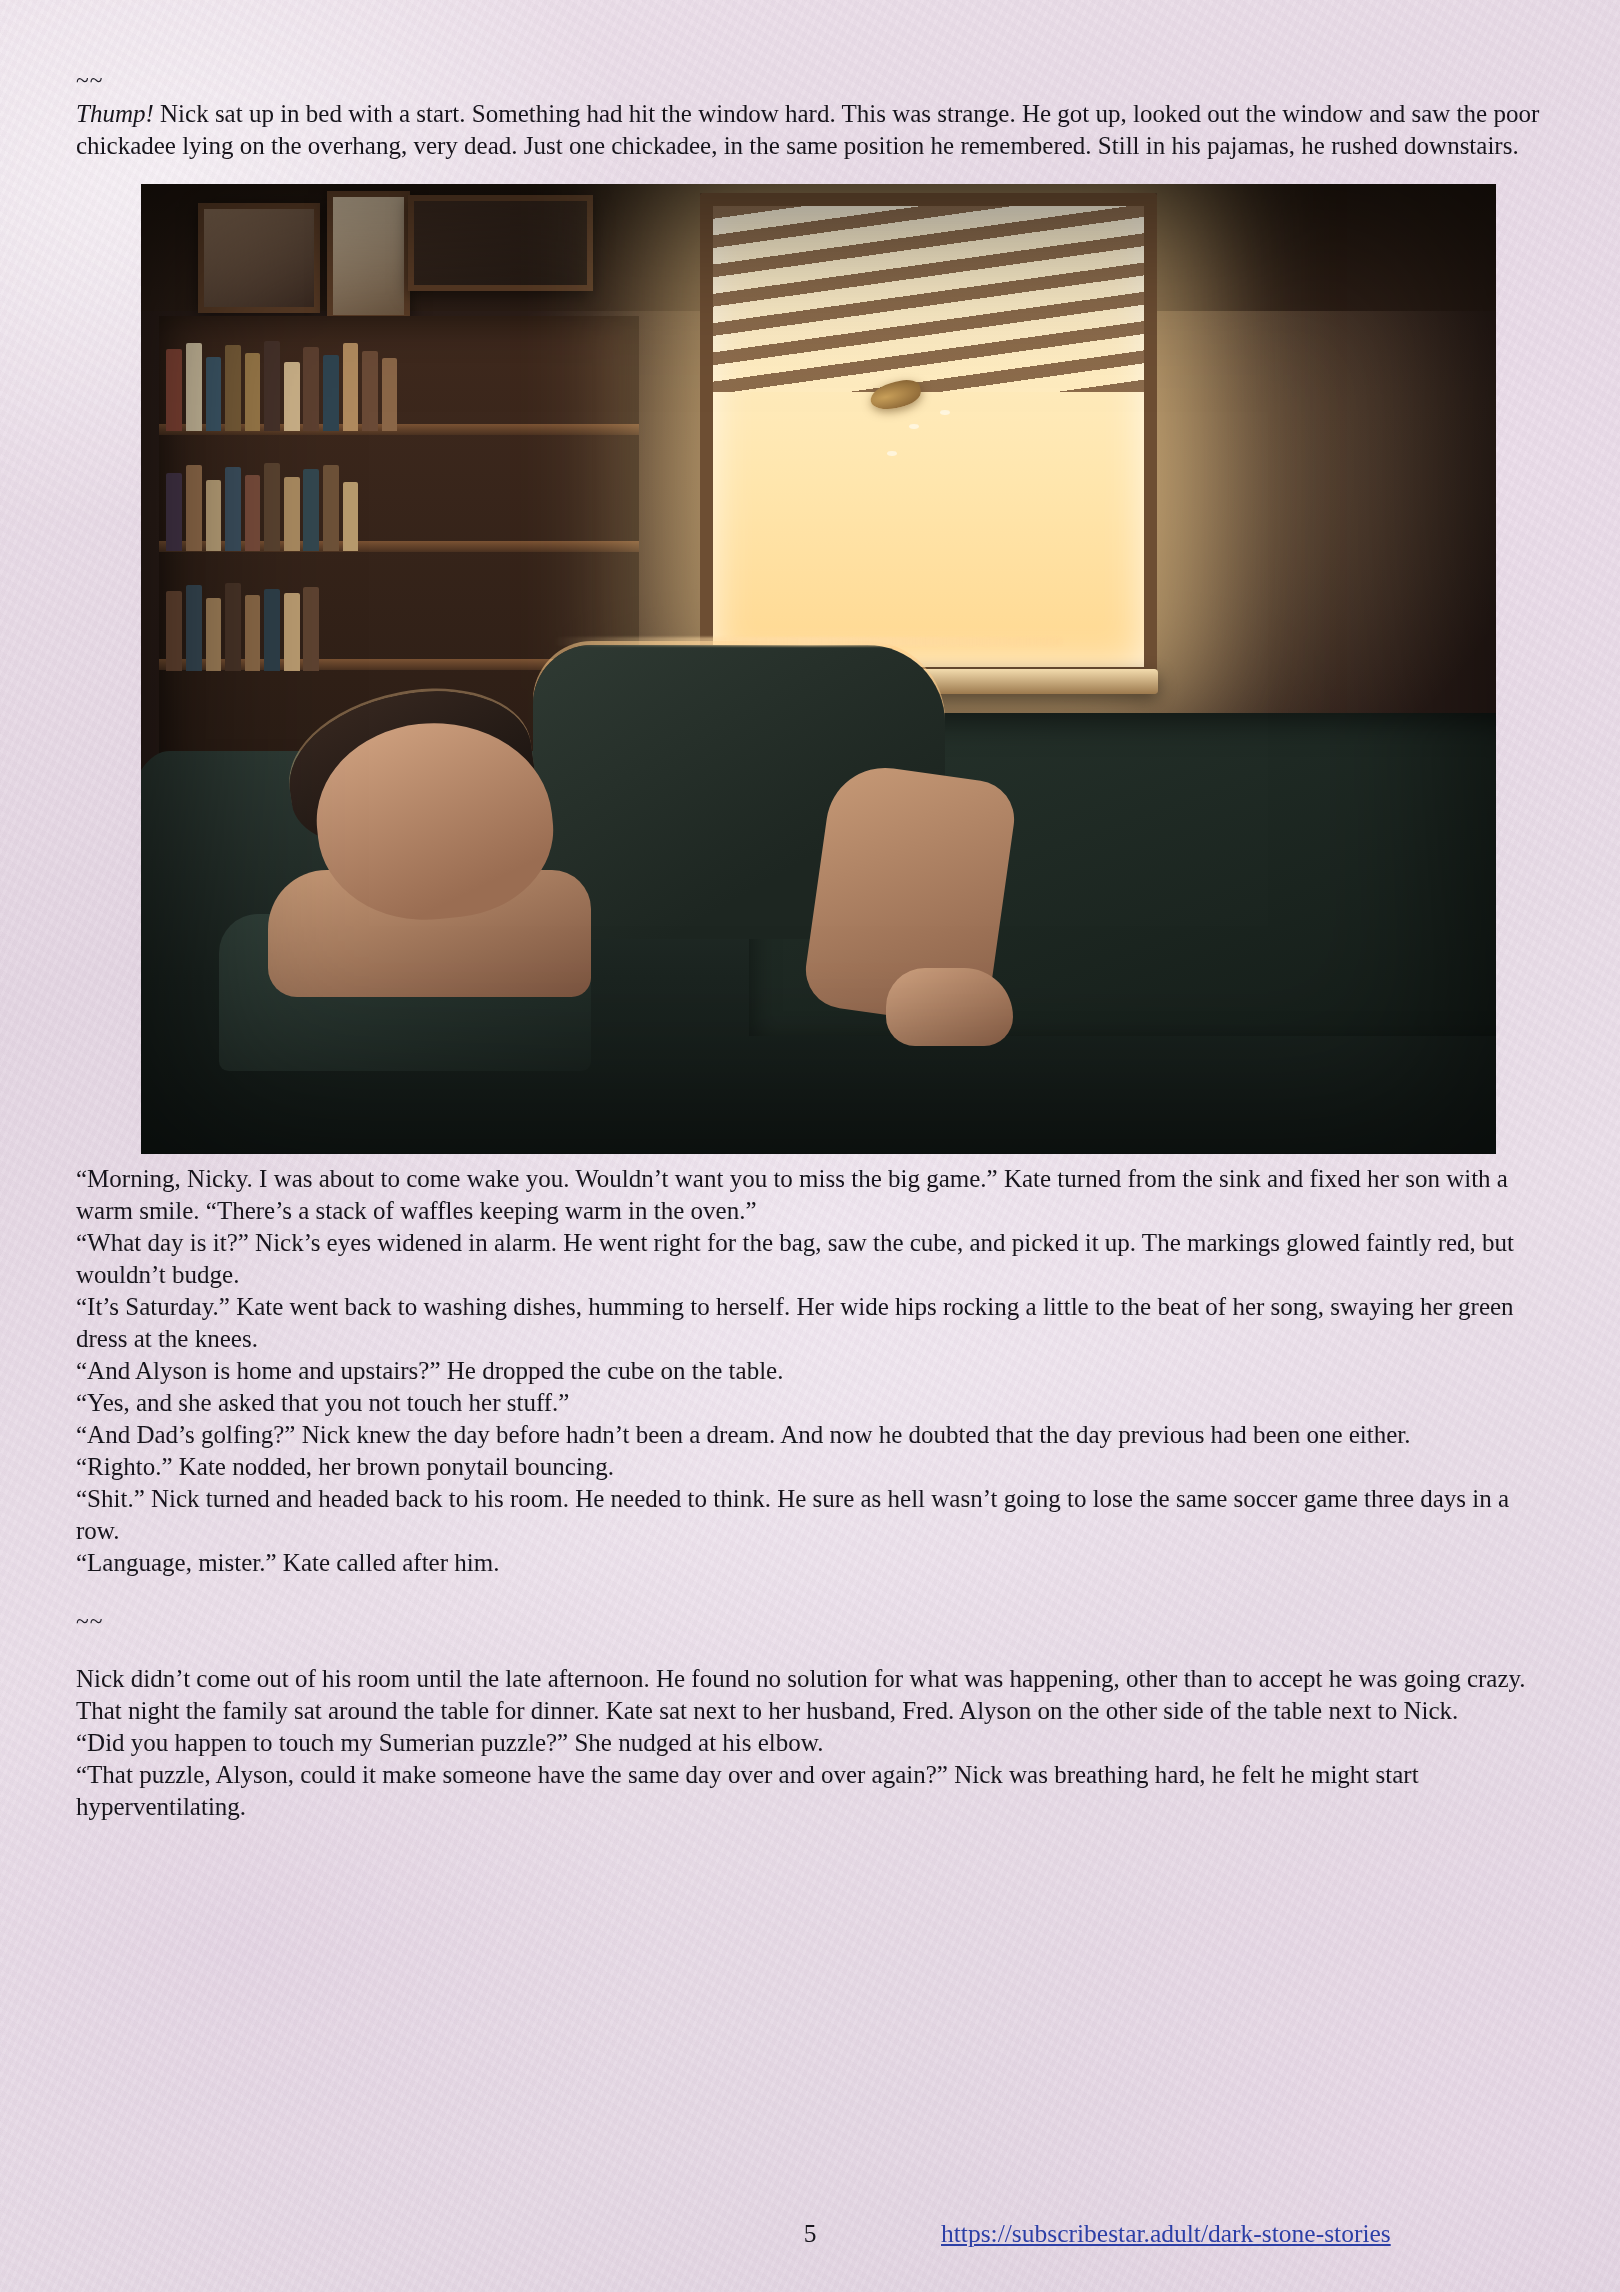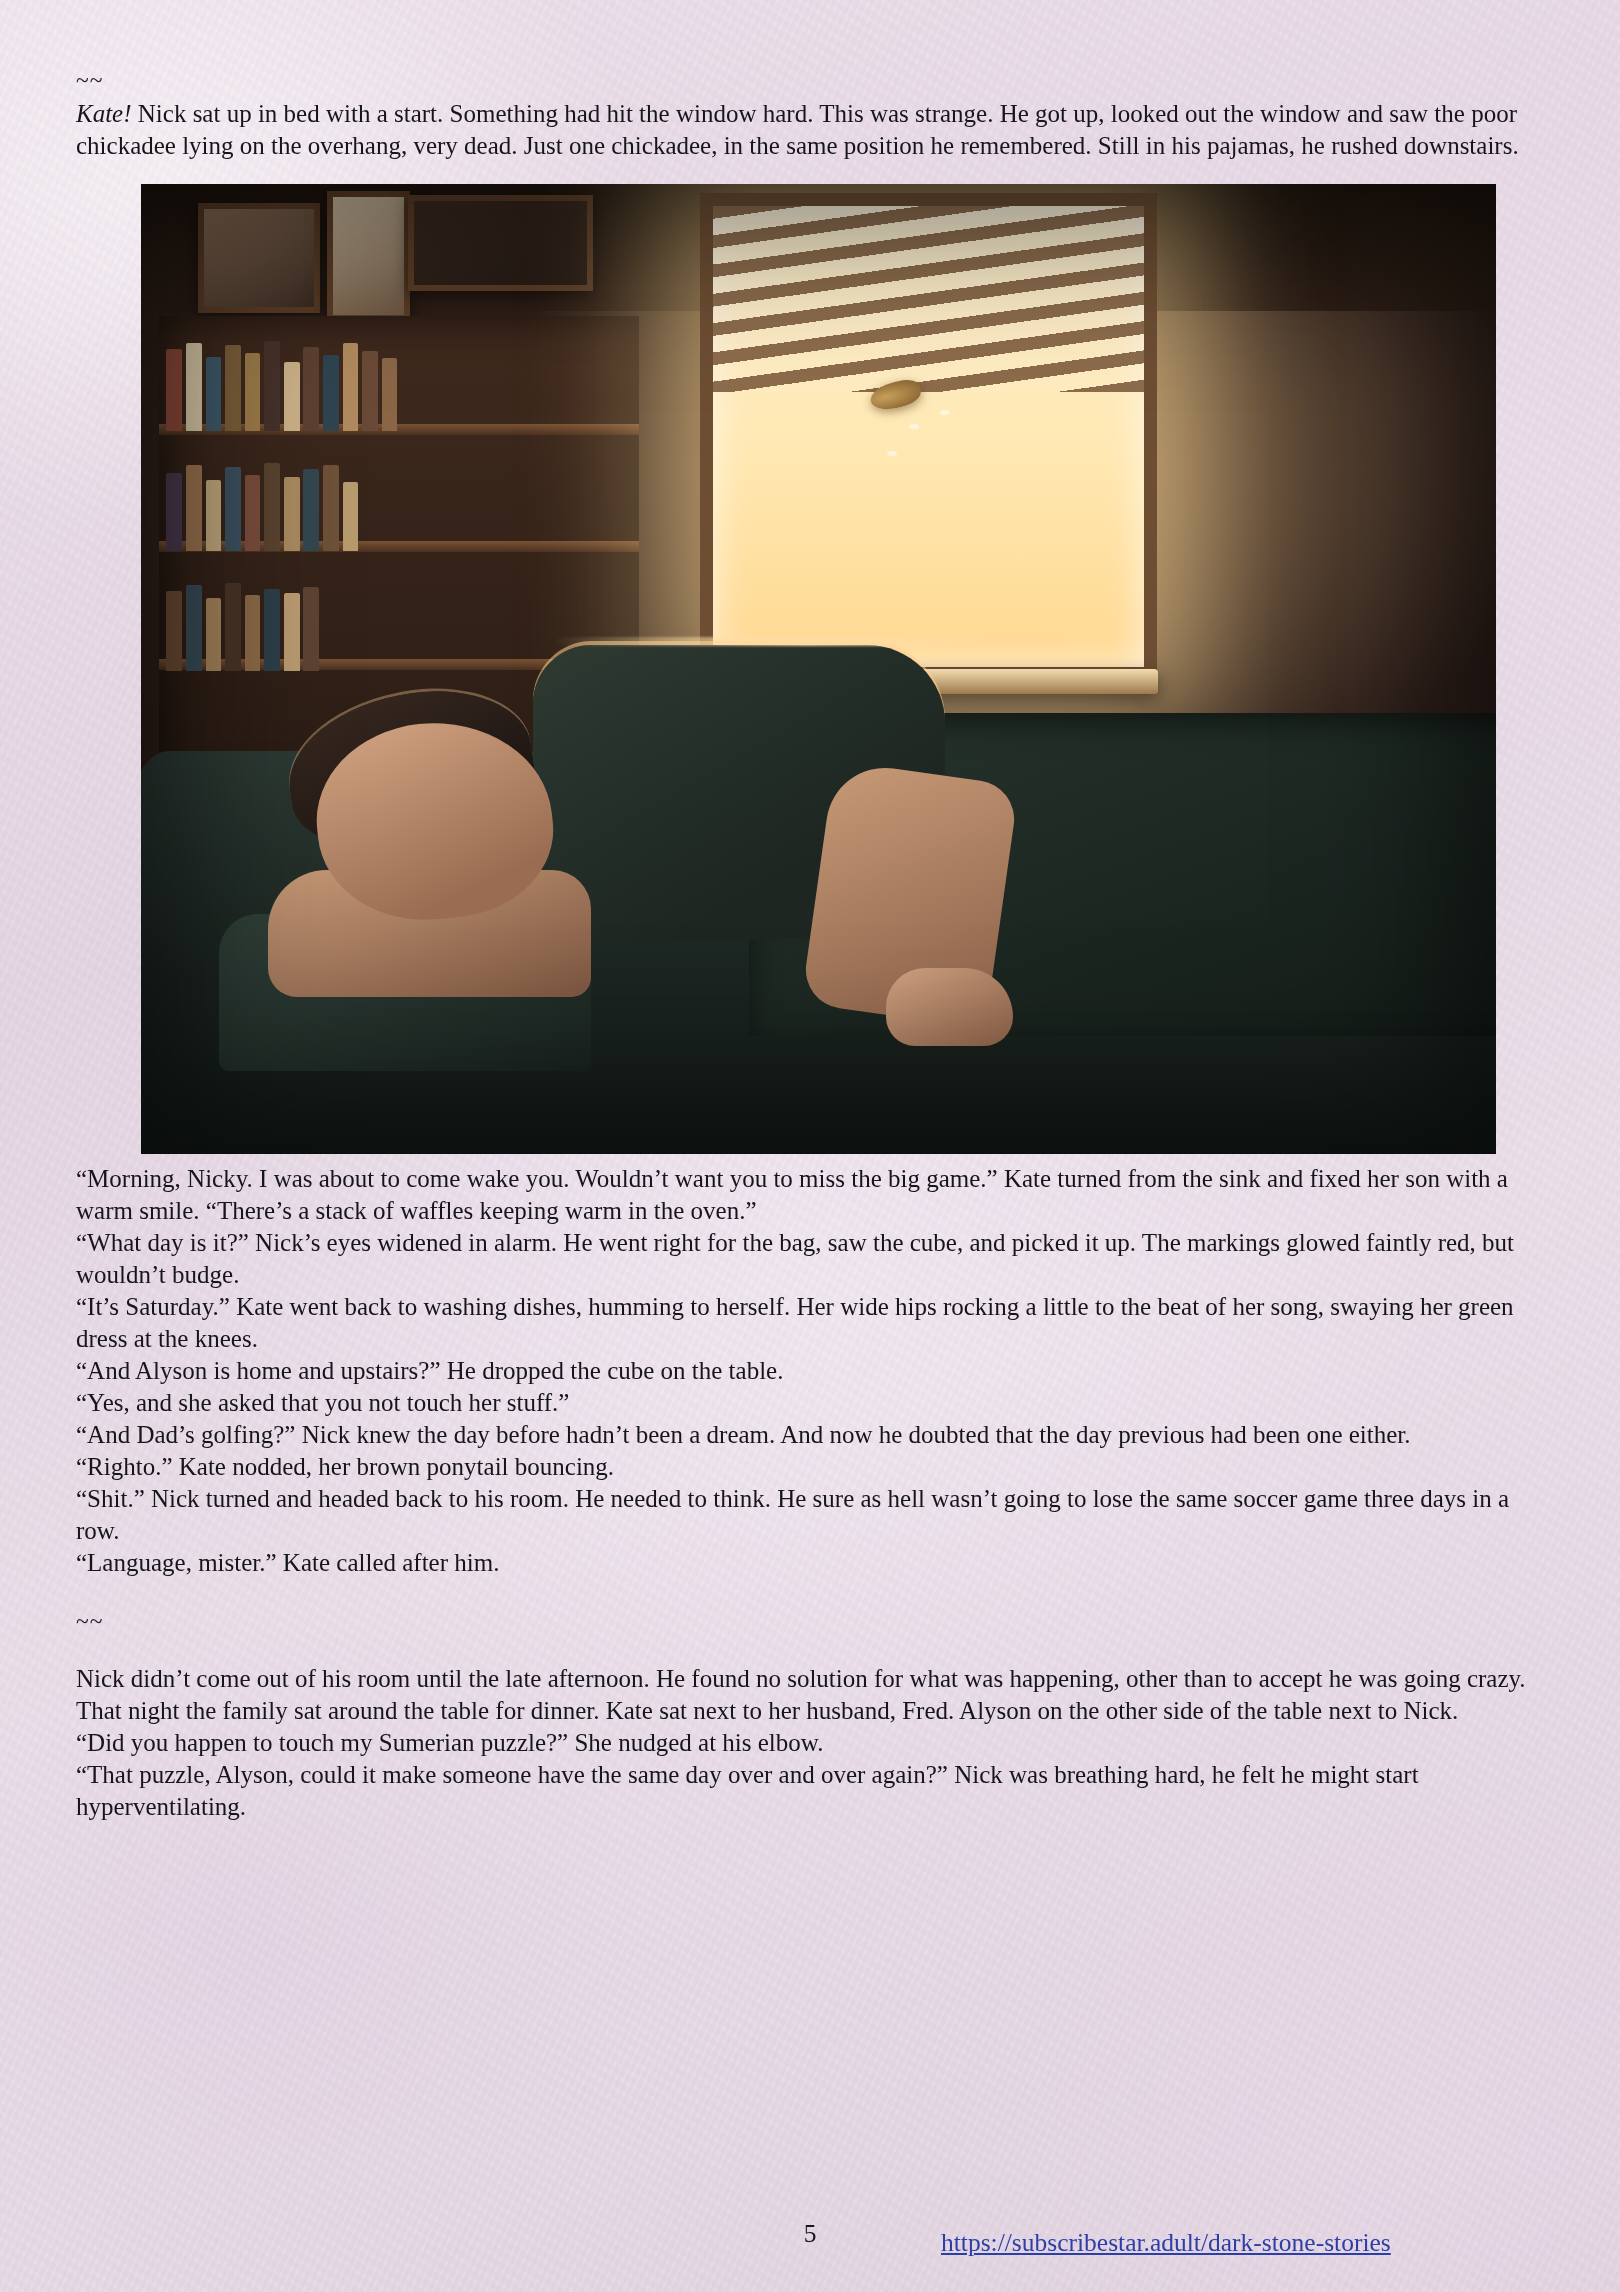--- a/index.html
+++ b/index.html
@@ -271,38 +271,38 @@
   .page-number {
     position: absolute;
     left: 0; right: 0;
     text-align: center;
     font-size: 25.5px;
     color: #17151c;
   }
   .footer-link {
     position: absolute;
     left: 941px;
-    top: 9px;
+    top: 0;
     font-size: 25.5px;
     color: #2c3fa6;
     text-decoration: underline;
     white-space: nowrap;
   }
 </style>
 </head>
 <body>
 
 <div class="page-bg"></div>
 
 <div class="content">
   <div class="column">
 
     <div class="divider">~~</div>
 
-    <p class="para"><span class="it">Kate!</span><span> Nick sat up in bed with a start. Something had hit the window hard. This was strange. He got up, looked out the window and saw the poor chickadee lying on the overhang, very dead. Just one chickadee, in the same position he remembered. Still in his pajamas, he rushed downstairs.</span></p>
+    <p class="para"><span class="it">Thump!</span><span> Nick sat up in bed with a start. Something had hit the window hard. This was strange. He got up, looked out the window and saw the poor chickadee lying on the overhang, very dead. Just one chickadee, in the same position he remembered. Still in his pajamas, he rushed downstairs.</span></p>
 
     <div class="illo-wrap">
       <div class="illo">
         <div class="room"></div>
         <div class="wall-top"></div>
 
         <div class="frame f1"></div>
         <div class="frame f2"></div>
         <div class="frame f3"></div>
 

